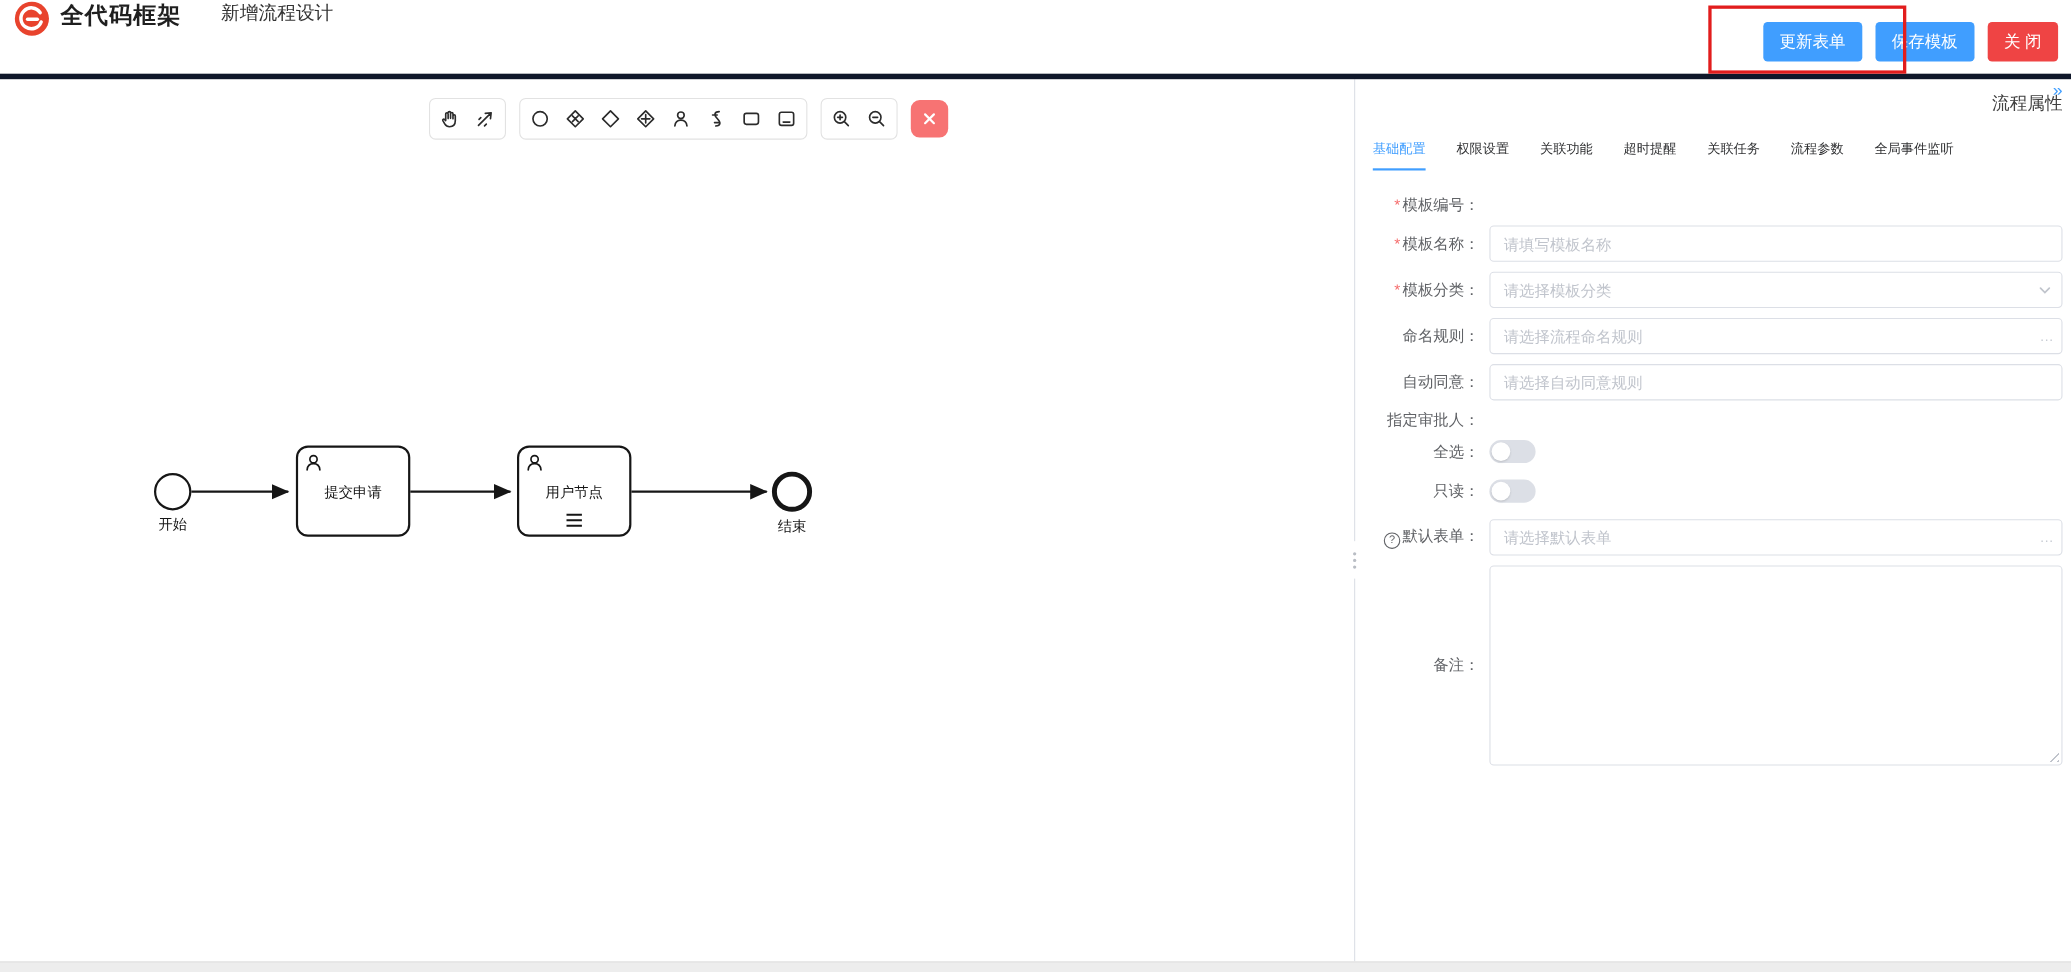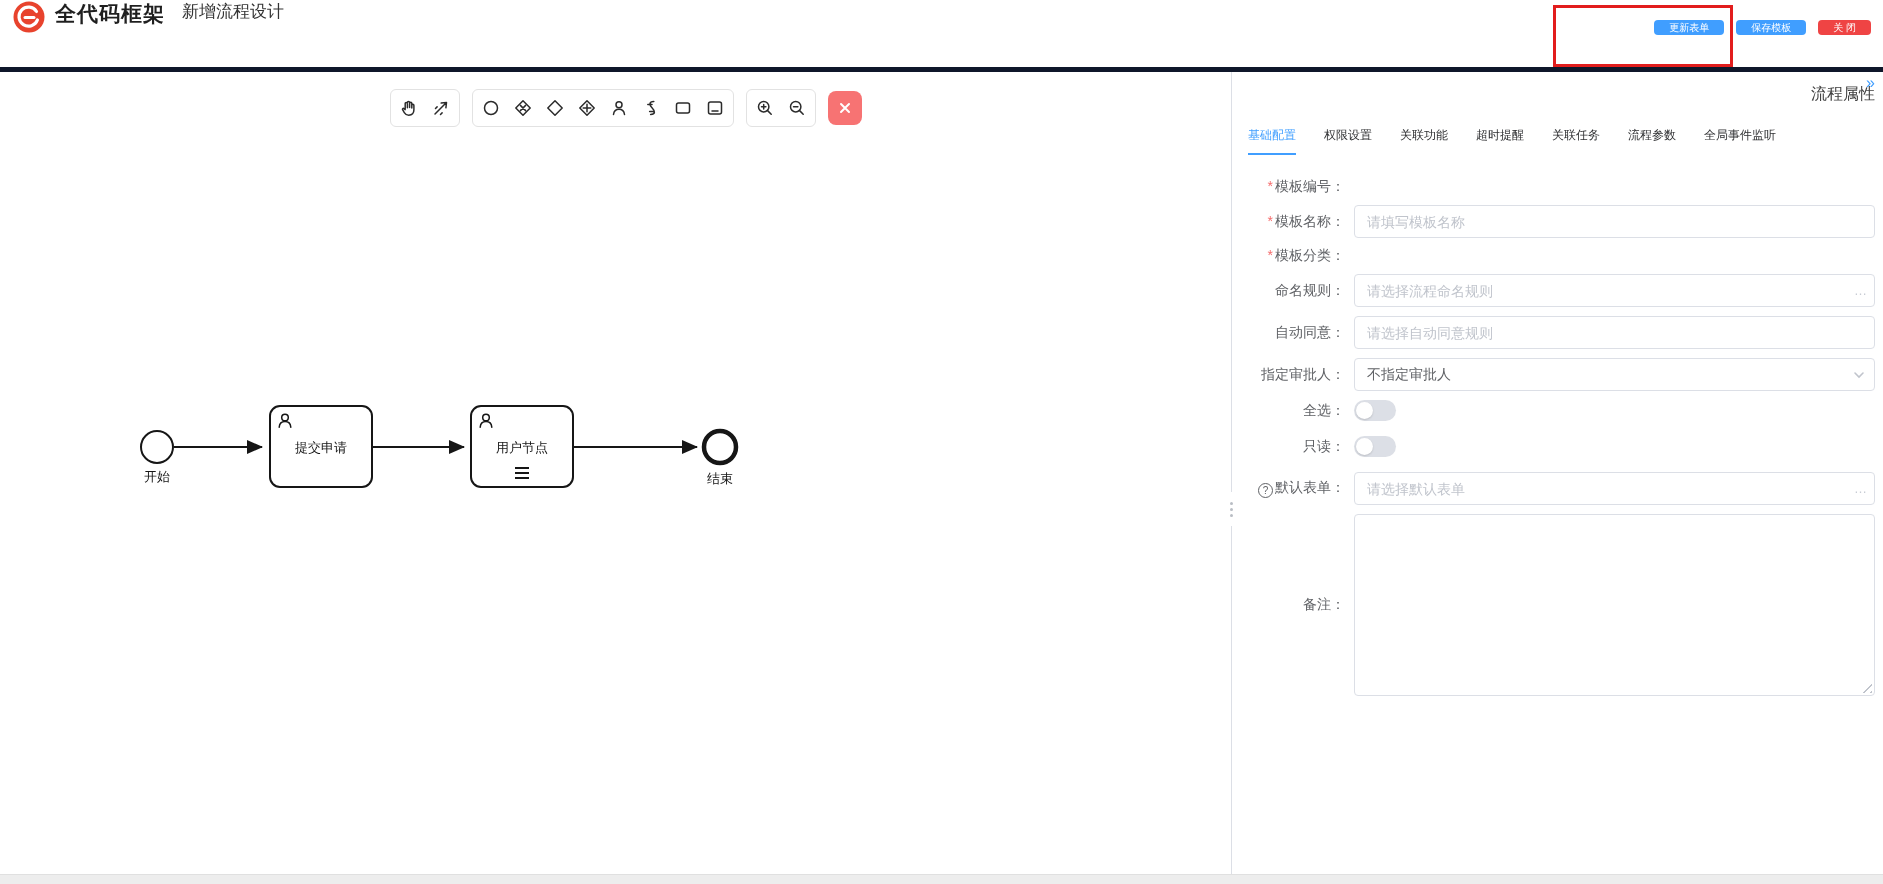--- a/index.html
+++ b/index.html
@@ -5,23 +5,23 @@
   * { margin:0; padding:0; box-sizing:border-box; }
   html,body { width:1883px; height:884px; overflow:hidden; background:#fff;
     font-family:"Liberation Sans","DejaVu Sans",sans-serif; }
   .app { position:relative; width:1883px; height:884px; background:#fff; overflow:hidden; }
 
   
   .header { position:absolute; top:0; left:0; right:0; height:72px; background:#fff;
     border-bottom:5px solid #0f172a; display:flex; align-items:flex-start; padding-left:12px; z-index:5; }
   .logo { width:34px; height:34px; flex:none; }
   .brand { font-size:21px; font-weight:bold; color:#1f1f1f; margin-left:9px; letter-spacing:1px; }
-  .subtitle { font-size:17px; color:#333; margin-left:17px; }
+  .subtitle { font-size:17px; color:#333; margin-left:36px; }
   .header-actions { position:absolute; right:12px; top:20px; display:flex; gap:12px; align-items:center; }
-  .btn { height:15px; padding:0 15px; border:none; border-radius:4px; font-size:10px; color:#fff;
+  .btn { height:36px; padding:0 15px; border:none; border-radius:4px; font-size:15px; color:#fff;
     display:flex; align-items:center; justify-content:center; cursor:pointer;
     font-family:inherit; white-space:nowrap; }
   .btn-primary { background:#409eff; }
   .btn-danger  { background:#ef4444; }
 
   
   .annotation { position:absolute; left:1553px; top:5px; width:180px; height:62px;
     border:3px solid #e21d1d; z-index:30; pointer-events:none; }
 
   
@@ -269,50 +269,50 @@
 
       <div class="row">
         <label class="flabel"><span class="star">*</span><span>模板名称：</span></label>
         <div class="control">
             <input class="el-input" placeholder="请填写模板名称" style="">
           </div>
       </div>
 
       <div class="row">
         <label class="flabel"><span class="star">*</span><span>模板分类：</span></label>
-      </div>
-
-      <div class="row">
-        <label class="flabel"><span>命名规则：</span></label>
-        <div class="control">
-          <input class="el-input" readonly="" placeholder="请选择流程命名规则" style="">
-          <span class="ellipsis">…</span>
-        </div>
-      </div>
-
-      <div class="row">
-        <label class="flabel"><span>自动同意：</span></label>
-        <div class="control">
-            <input class="el-input" placeholder="请选择自动同意规则" style="">
-          </div>
-      </div>
-
-
-      <div class="row">
-        <label class="flabel"><span>指定审批人：</span></label>
-        <div class="control">
-          <input class="el-input" readonly="" value="不指定审批人" style="">
+        <div class="control">
+          <input class="el-input" readonly="" placeholder="请选择模板分类" style="">
           <span class="chevron">
               <svg viewBox="0 0 12 12">
                 <path d="M2 4l4 4 4-4"></path>
               </svg>
             </span>
         </div>
       </div>
 
+      <div class="row">
+        <label class="flabel"><span>命名规则：</span></label>
+        <div class="control">
+          <input class="el-input" readonly="" placeholder="请选择流程命名规则" style="">
+          <span class="ellipsis">…</span>
+        </div>
+      </div>
+
+      <div class="row">
+        <label class="flabel"><span>自动同意：</span></label>
+        <div class="control">
+            <input class="el-input" placeholder="请选择自动同意规则" style="">
+          </div>
+      </div>
+
+
+      <div class="row">
+        <label class="flabel"><span>指定审批人：</span></label>
+      </div>
+
 
       <div class="row switch-row">
         <label class="flabel"><span>全选：</span></label>
         <div class="control">
             <div class="switch"></div>
           </div>
       </div>
 
       <div class="row switch-row">
         <label class="flabel"><span>只读：</span></label>

